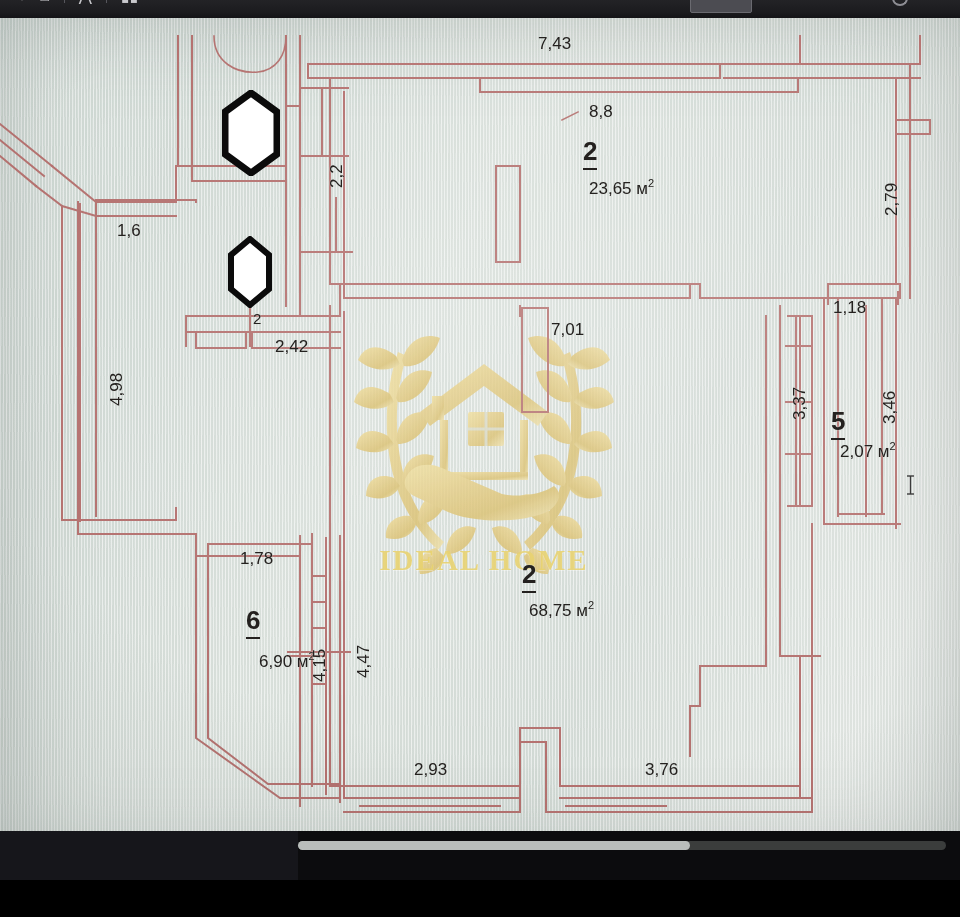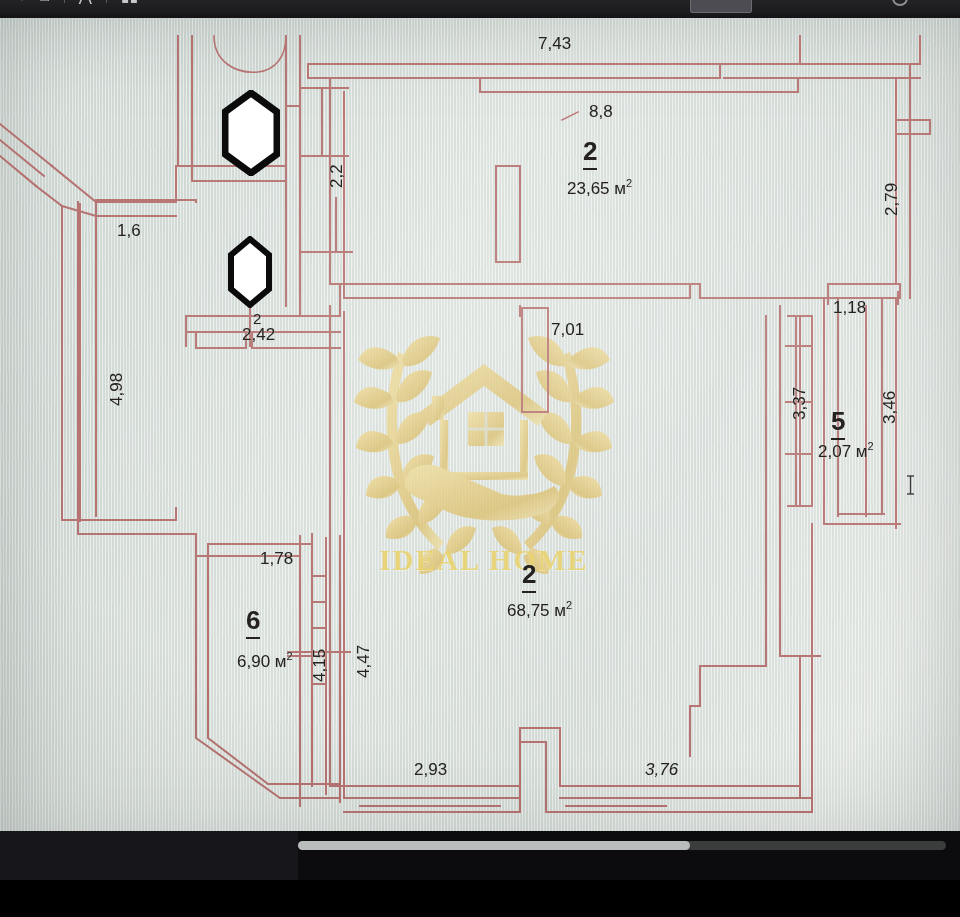--- a/index.html
+++ b/index.html
@@ -50,21 +50,21 @@
     font-family:"Liberation Serif",serif;font-weight:bold;font-size:29px;letter-spacing:2px;
     color:#e7cf63;opacity:.88;text-shadow:0 1px 0 rgba(255,255,255,.35);}
 
   
   .lbl{position:absolute;z-index:6;color:#24211f;font-family:"Liberation Sans",sans-serif;
     white-space:nowrap;text-shadow:0 0 2px rgba(220,226,222,.9);}
   .dim{font-size:17px;}
   .dim-v{font-size:17px;transform:rotate(-90deg);transform-origin:left top;}
   .room-num{font-size:26px;font-weight:bold;border-bottom:2px solid #24211f;padding-bottom:1px;}
   .room-num-sm{font-size:15px;}
-  .room-area{font-size:17px;}
+  .room-area{font-size:17px;margin-left:22px;}
   .sup{font-size:11px;vertical-align:super;}
 
   
   .hexmark{position:absolute;z-index:7;}
   
   #ibeam{position:absolute;z-index:8;left:906px;top:458px;width:9px;height:22px;}
 </style>
 </head>
 <body>
 
@@ -303,54 +303,54 @@
     <div class="lbl dim-v" style="left:327px;top:172px;">2,2</div>
 
     <div class="lbl dim-v" style="left:882px;top:200px;">2,79</div>
 
     <div class="lbl dim" style="left:117px;top:192px;margin-top:13px;">1,6</div>
 
     <div class="lbl dim-v" style="left:107px;top:390px;">4,98</div>
 
     <div class="lbl room-num-sm" style="left:253px;top:294px;">2</div>
 
-    <div class="lbl dim" style="left:242px;top:309px;">2,42</div>
+    <div class="lbl dim" style="left:242px;top:321px;padding-left:33px;">2,42</div>
 
     <div class="lbl dim" style="left:833px;top:282px;">1,18</div>
 
     <div class="lbl dim-v" style="left:880px;top:408px;">3,46</div>
 
     <div class="lbl dim-v" style="left:790px;top:404px;">3,37</div>
 
     <div class="lbl room-num" style="left:831px;top:390px;">5</div>
     <div class="lbl room-area" style="left:818px;top:424px;">
       <span>2,07 м</span><span class="sup">2</span>
     </div>
 
     <div class="lbl dim" style="left:551px;top:288px;margin-top:16px;">7,01</div>
 
-    <div class="lbl dim" style="left:252px;top:533px;padding-left:8px;">1,78</div>
+    <div class="lbl dim" style="left:240px;top:533px;">1,78</div>
 
     <div class="lbl room-num" style="left:246px;top:589px;">6</div>
     <div class="lbl room-area" style="left:237px;top:634px;">
       <span>6,90 м</span><span class="sup">2</span>
     </div>
 
     <div class="lbl dim-v" style="left:310px;top:666px;">4,15</div>
 
     <div class="lbl dim-v" style="left:354px;top:662px;">4,47</div>
 
     <div class="lbl room-num" style="left:522px;top:543px;">2</div>
     <div class="lbl room-area" style="left:507px;top:583px;">
       <span>68,75 м</span><span class="sup">2</span>
     </div>
 
     <div class="lbl dim" style="left:414px;top:744px;">2,93</div>
 
-    <div class="lbl dim" style="left:645px;top:744px;font-style:italic;">3,76</div>
+    <div class="lbl dim" style="left:645px;top:744px;">3,76</div>
 
   </div>
 
   <div id="bottombar">
     <div class="shade"></div>
     <div id="hscroll-track">
       <div id="hscroll-thumb"></div>
     </div>
   </div>
 

